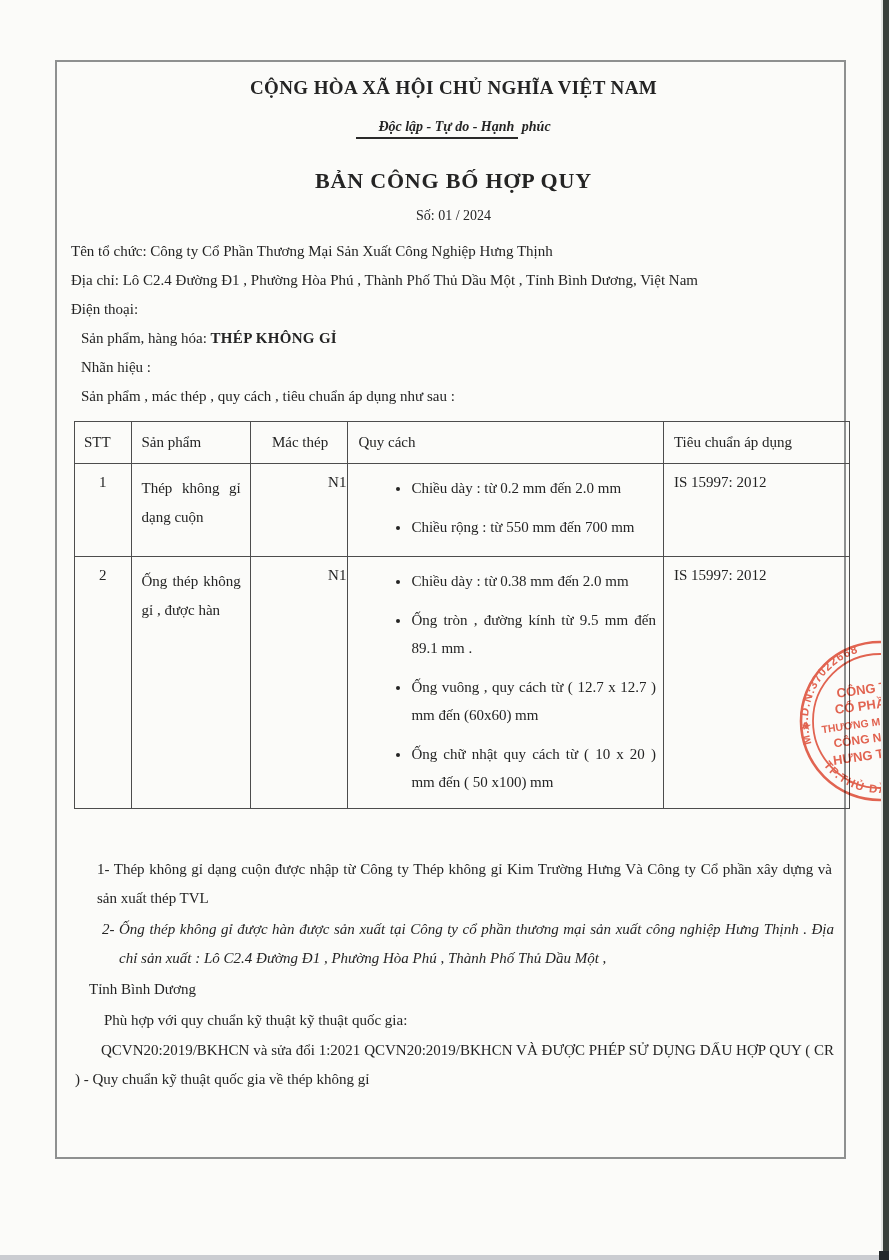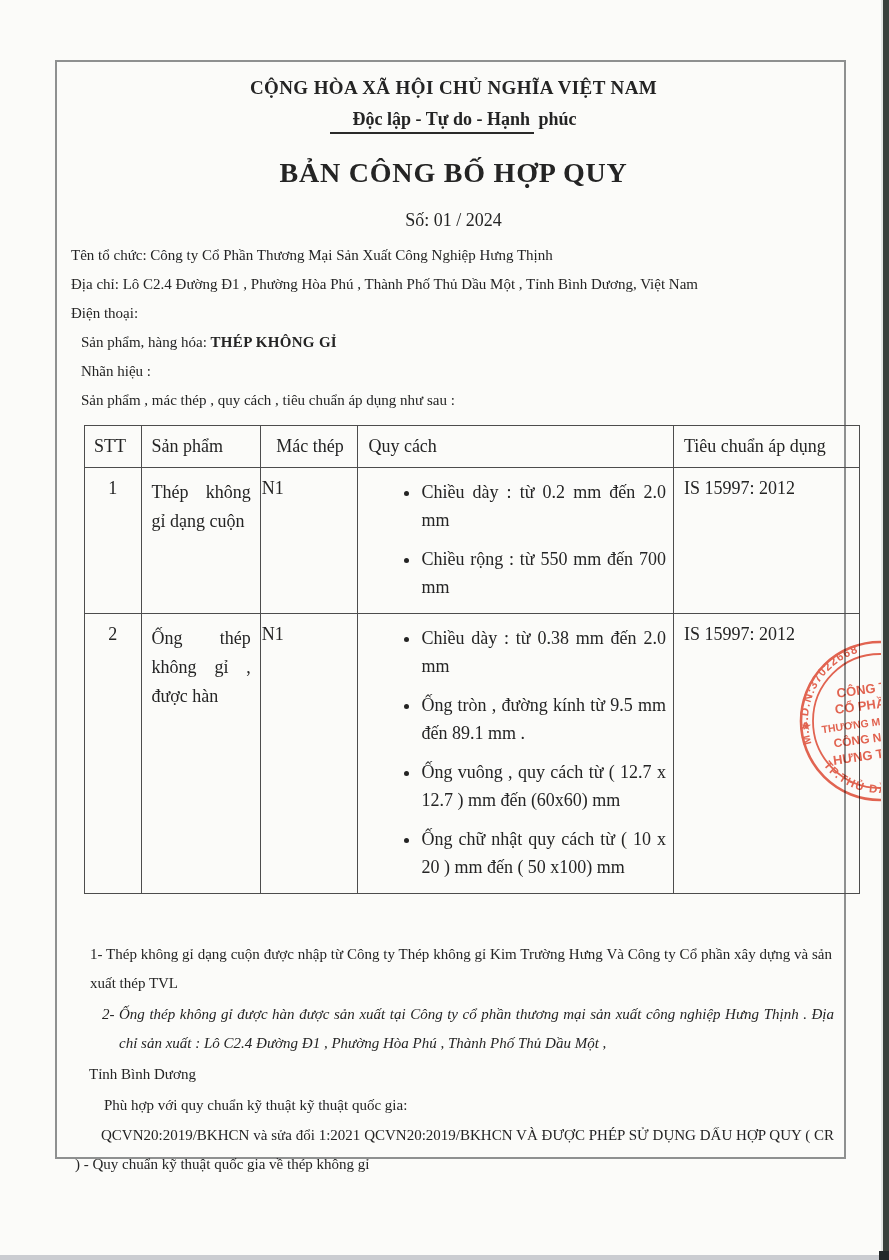--- a/index.html
+++ b/index.html
@@ -9,50 +9,50 @@
     font-family:"Liberation Serif","DejaVu Serif",serif;
     color:#242424;
   }
   .frame{
     position:absolute;left:55px;top:60px;width:791px;height:1099px;
     border:2px solid #8e9090;box-sizing:border-box;
     padding:0 8px 0 14px;background:transparent;
   }
   .center{text-align:center;}
   .nat-title{margin-top:13px;font-size:19px;font-weight:bold;letter-spacing:.4px;line-height:26px;}
-  .motto{margin-top:6px;font-size:18px;font-weight:bold;line-height:24px;}
+  .motto{margin-top:14px;font-size:14px;font-weight:bold;line-height:24px;font-style:italic;}
   .motto .ul{border-bottom:2px solid #2a2a2a;padding:0 4px 3px 22px;}
-  .doc-title{margin-top:27px;font-size:28px;font-weight:bold;letter-spacing:.8px;line-height:30px;}
-  .doc-no{margin-top:19px;font-size:18px;line-height:26px;}
+  .doc-title{margin-top:27px;font-size:22px;font-weight:bold;letter-spacing:.8px;line-height:30px;}
+  .doc-no{margin-top:7px;font-size:14px;line-height:26px;}
   .para{font-size:15px;line-height:29px;margin:0;}
   .first{margin-top:8px;}
   .wrapblock{width:762px;text-align:left;}
   .indented{margin-left:10px;}
   .product-name{font-weight:bold;letter-spacing:.3px;}
   table.spec{
     border-collapse:collapse;table-layout:fixed;
-    margin-top:10px;margin-left:13px;width:776px;
-    font-size:18px;
+    margin-top:10px;margin-left:3px;width:776px;
+    font-size:15px;
   }
   table.spec td{border:1.5px solid #4d4d4d;vertical-align:top;box-sizing:border-box;}
   table.spec tr.head td{height:42px;vertical-align:middle;padding:2px 8px 2px 10px;}
   .c-stt{width:55px;text-align:center;}
   .c-sp{width:116px;}
   .c-mt{width:95px;text-align:center;}
   .c-qc{width:307px;}
   .c-tc{width:181px;}
   tr.head .c-stt{text-align:left;padding-left:9px !important;}
   td.cell-stt{text-align:center;padding-top:10px;}
   td.cell-sp{padding:10px 9px 6px 10px;text-align:justify;line-height:29px;}
-  td.cell-mt{text-align:left;padding-top:10px;}
+  td.cell-mt{text-align:right;padding-top:10px;}
   td.cell-tc{padding:10px 6px 6px 10px;}
   td.cell-qc ul{margin:9px 0 6px 0;padding-left:62px;padding-right:6px;}
   td.cell-qc li{margin-bottom:11px;line-height:28px;text-align:justify;}
   .notes{margin-top:46px;font-size:17.5px;line-height:30px;}
-  .note1{margin-left:19px;margin-right:4px;text-align:justify;}
+  .note1{margin-left:26px;margin-right:4px;text-align:justify;}
   .note2{margin-left:48px;margin-right:2px;text-indent:-17px;text-align:justify;margin-top:2px;font-style:italic;}
   .province{margin-left:18px;margin-top:2px;}
   .conform-intro{margin-left:33px;margin-top:2px;}
   .conform-body{margin-left:4px;margin-right:2px;text-indent:26px;text-align:justify;margin-top:1px;}
   .stamp{
     position:absolute;left:793px;top:634px;width:175px;height:175px;z-index:5;
     opacity:.88;mix-blend-mode:multiply;
   }
   .stamp text{font-family:"Liberation Sans","DejaVu Sans",sans-serif;font-weight:bold;}
   .edge-right{position:absolute;right:0;top:0;width:6px;height:1260px;background:#39403b;z-index:20;}

